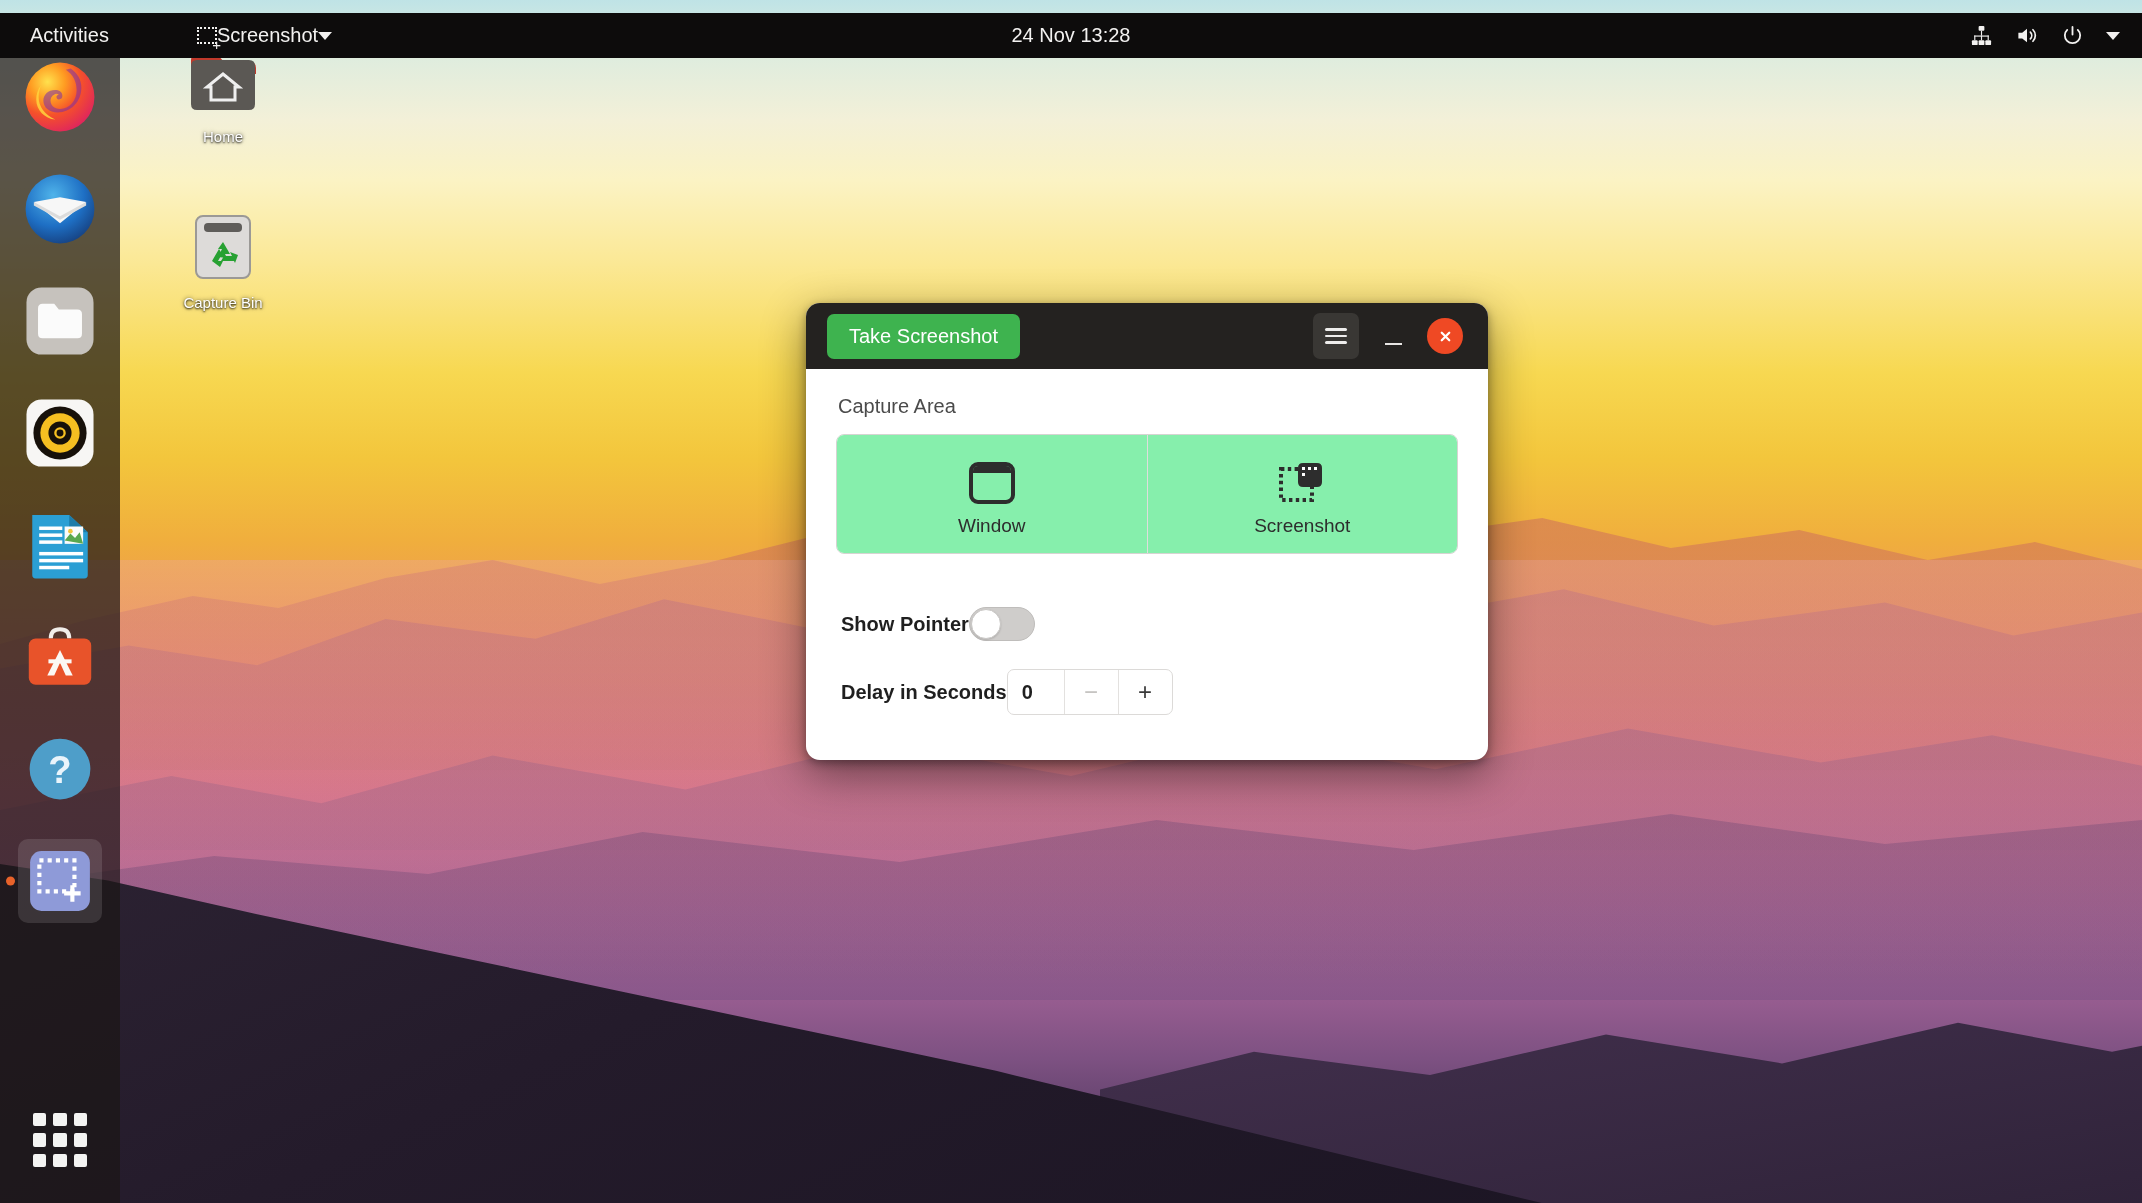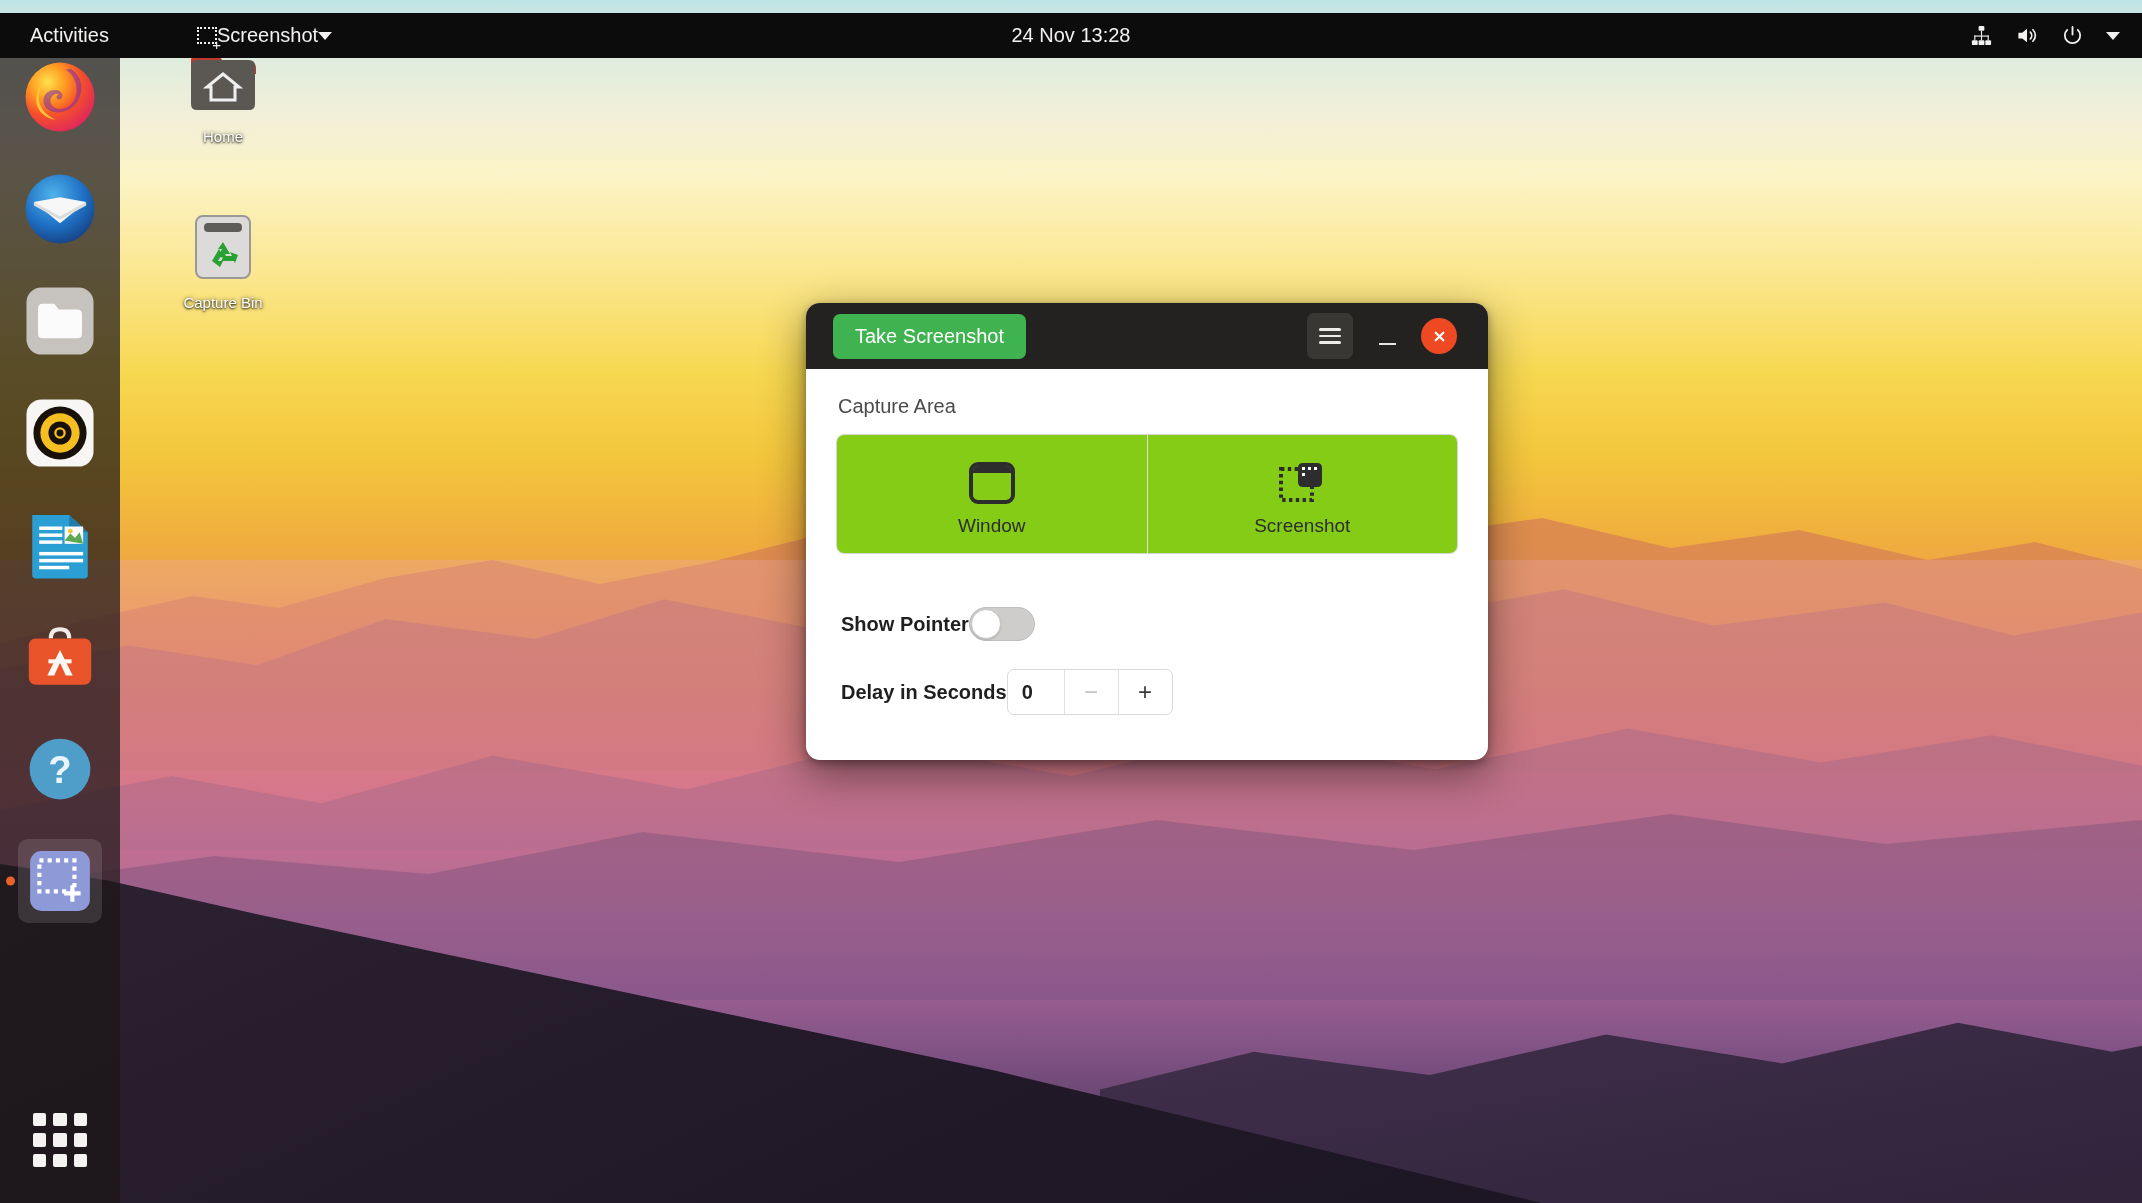--- a/index.html
+++ b/index.html
@@ -169,21 +169,21 @@
     position: absolute;
     left: 806px; top: 303px; width: 682px;
     border-radius: 14px;
     box-shadow: 0 14px 44px rgba(0,0,0,.45), 0 3px 10px rgba(0,0,0,.35);
     overflow: hidden;
     z-index: 50;
     background: #ffffff;
   }
   #headerbar {
     height: 66px; background: #242220;
-    display: flex; align-items: center; padding: 0 27px;
+    display: flex; align-items: center; padding: 0 21px;
   }
   #take-screenshot {
     background: #3eb34f; color: #ffffff;
     border: none; border-radius: 7px;
     font-size: 20px; font-family: "Liberation Sans", sans-serif;
     padding: 0 22px; height: 45px; cursor: pointer;
   }
   .hdr-spacer { flex: 1; }
   #menu-button {
     width: 46px; height: 46px; border-radius: 7px;
@@ -212,21 +212,21 @@
   .section-title {
     font-size: 20px; color: #4b4b4b; margin-bottom: 16px; margin-left: 2px;
   }
 
   #capture-area {
     display: flex; border: 1px solid #d6d4d2; border-radius: 8px; overflow: hidden;
     background: #ffffff;
   }
   .area-option {
     flex: 1; padding: 22px 0 16px; text-align: center; cursor: pointer;
-    background: #84cc16; border-right: 1px solid #dededc;
+    background: #86efac; border-right: 1px solid #dededc;
   }
   .area-option:last-child { border-right: none; }
   .area-option.selected { background: #d9d7d5; }
   .area-option .opt-icon { height: 52px; display: flex; align-items: center; justify-content: center; }
   .area-option .opt-label { font-size: 19px; color: #2d2d2d; margin-top: 6px; }
 
   .opt-row {
     display: flex; align-items: center; justify-content: flex-start;
     padding: 0 5px; height: 68px;
   }

